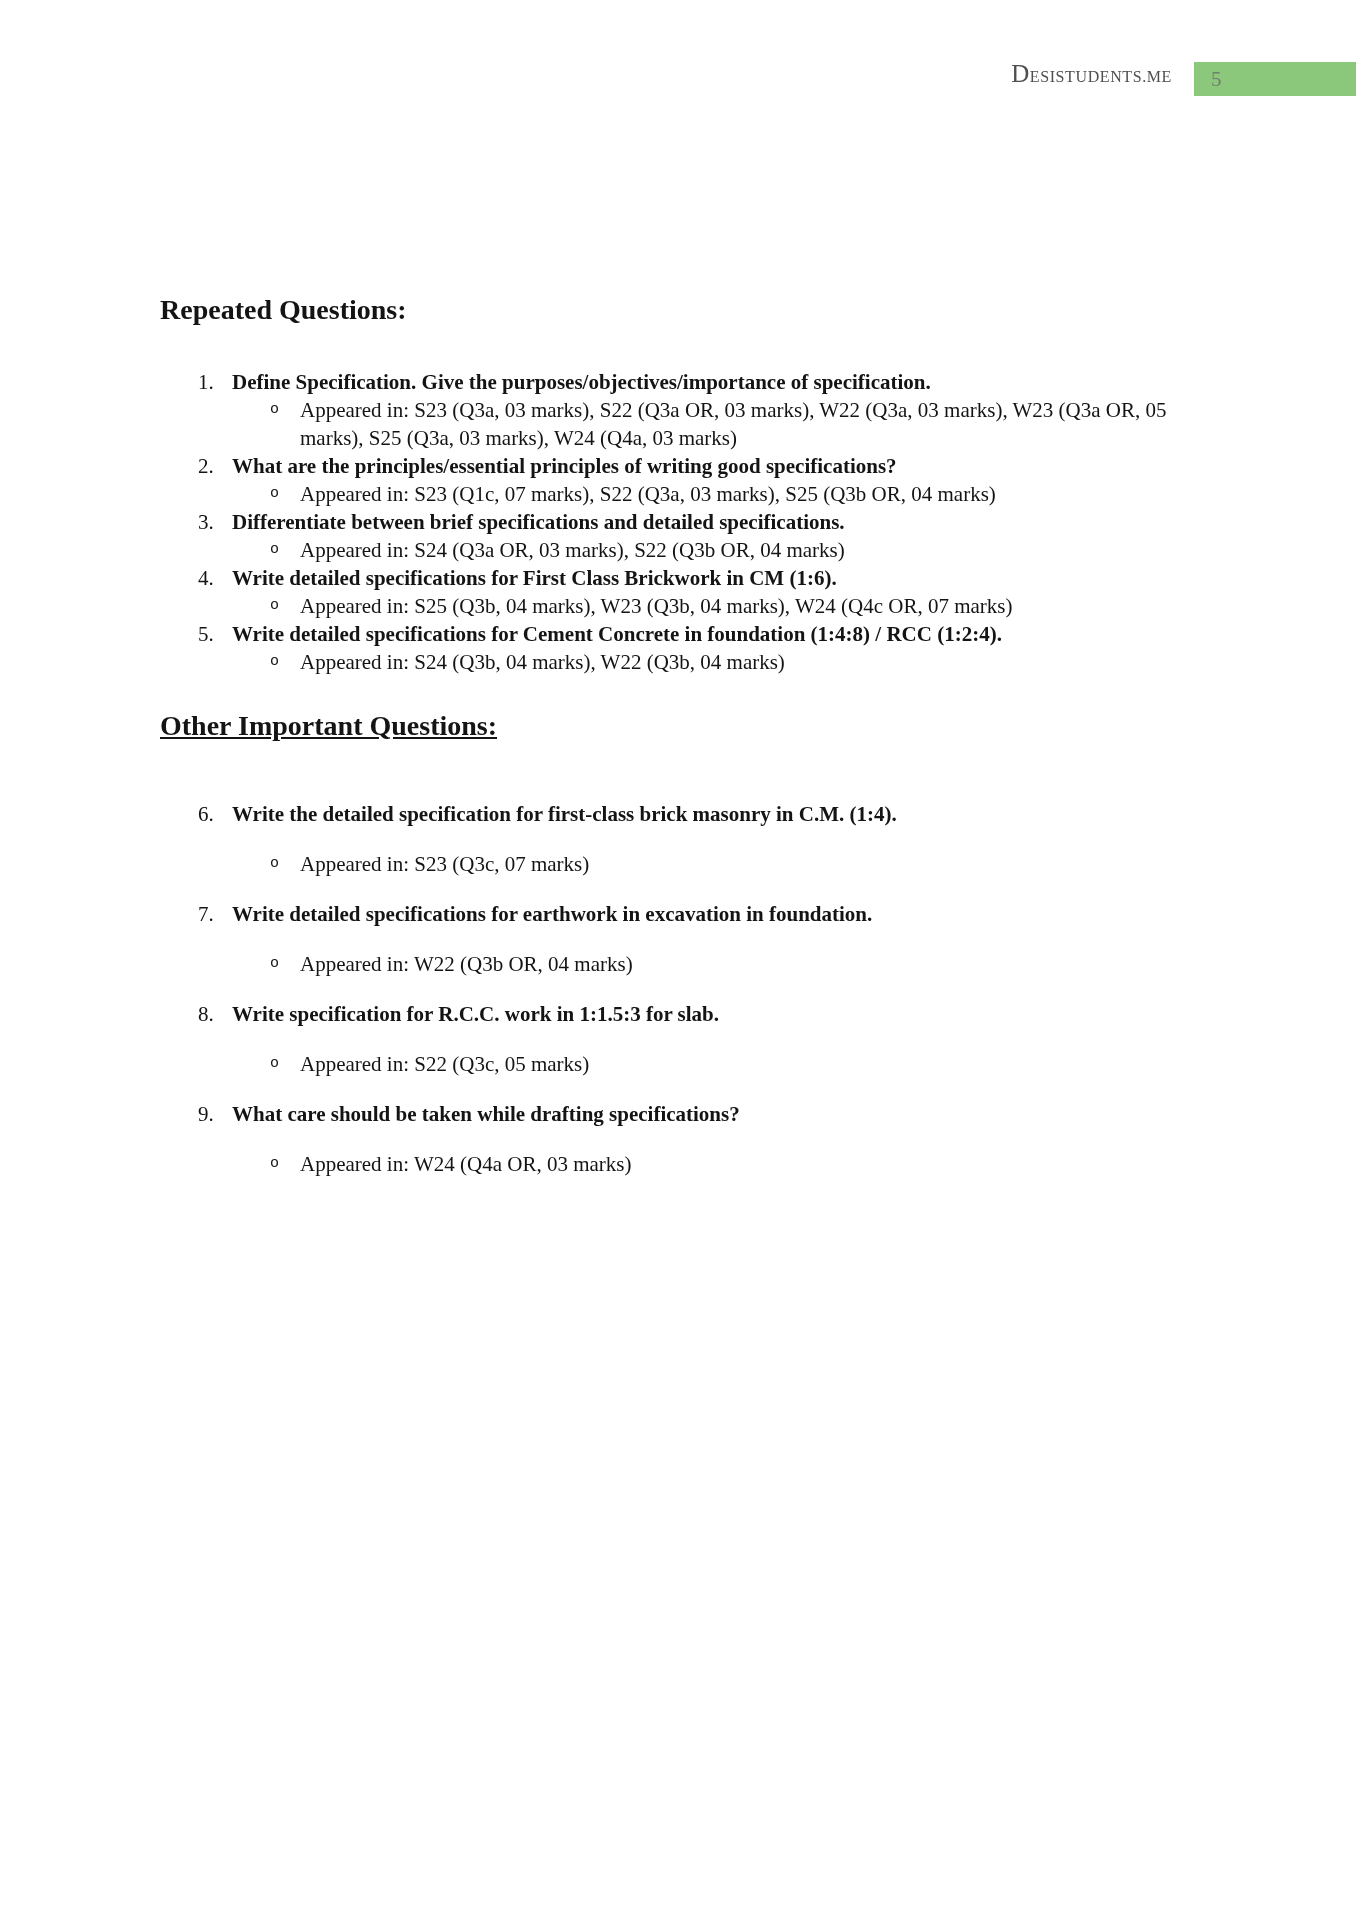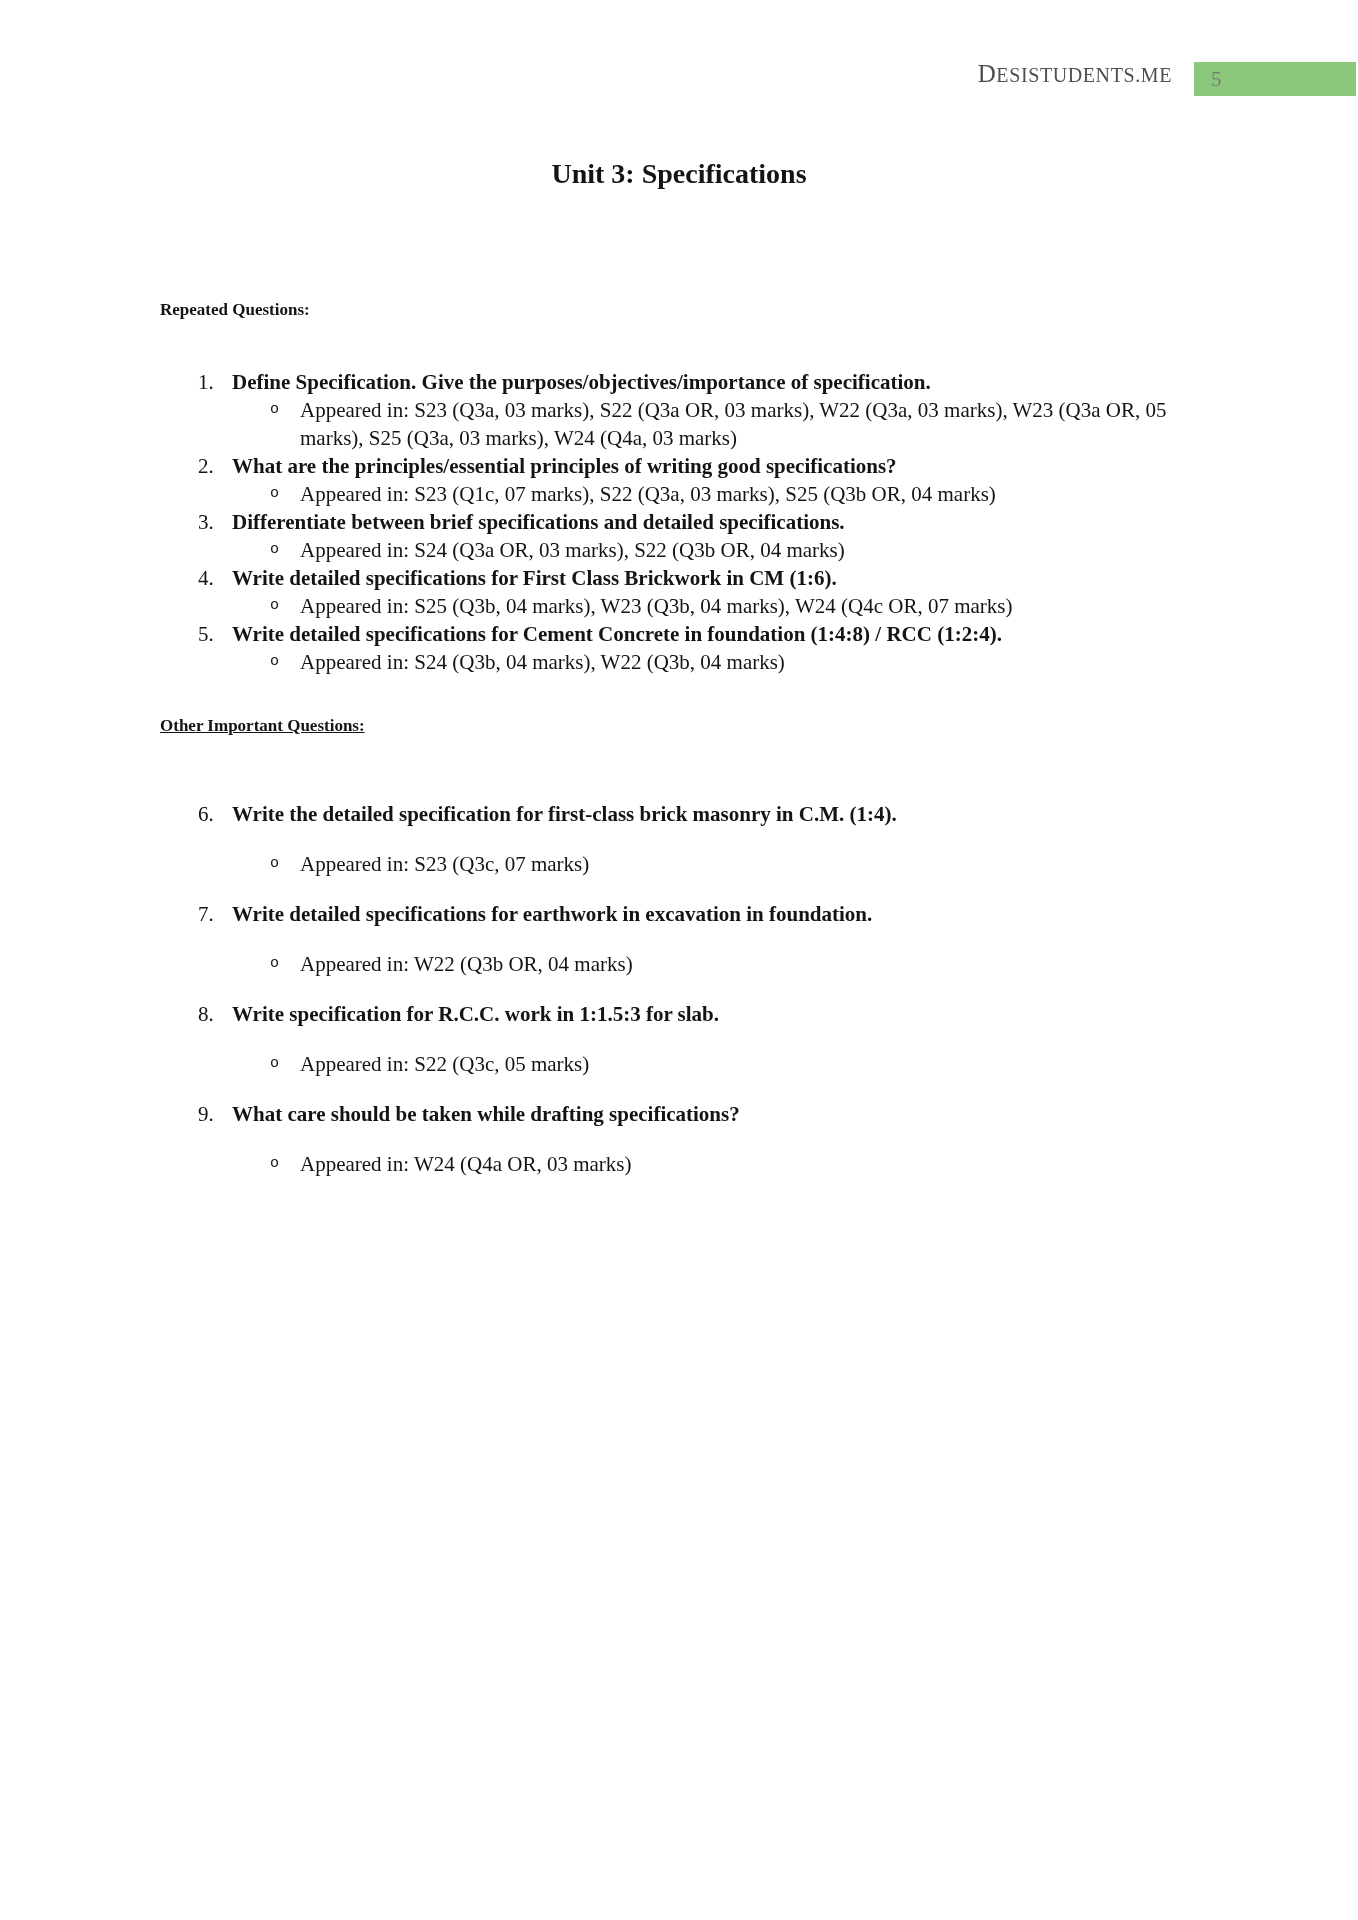--- a/index.html
+++ b/index.html
@@ -12,21 +12,21 @@
     font-family: "Liberation Serif", "DejaVu Serif", serif;
     color: #141414;
     overflow: hidden;
   }
 
   
   .site-header {
     position: absolute;
     top: 57px;
     right: 186px;
-    font-size: 20px;
+    font-size: 16px;
     letter-spacing: 0.6px;
     color: #4f4f4f;
     line-height: 34px;
   }
   .site-header::first-letter { font-size: 25px; }
   .page-number-badge {
     position: absolute;
     top: 62px;
     left: 1194px;
     width: 162px;
@@ -54,21 +54,21 @@
   
   .doc-body {
     position: absolute;
     top: 296px;
     left: 160px;
     width: 1022px;
     font-size: 21px;
     line-height: 28px;
   }
   .section-heading {
-    font-size: 17px;
+    font-size: 28px;
     font-weight: bold;
     margin: 0;
     line-height: 28px;
   }
   .section { margin: 0; }
   .section-items { margin: 0; }
 
   
   #section-0 .section-items { margin-top: 44px; }
 
@@ -112,21 +112,20 @@
 <body>
 
 <div class="page" style="color: rgb(20, 20, 20);">
 
   <div class="site-header" style="color: rgb(79, 79, 79);">DESISTUDENTS.ME</div>
 
   <div class="page-number-badge" style="background: rgb(140, 200, 124); color: rgb(110, 126, 110);">
     <span>5</span>
   </div>
 
-  <h1 class="doc-title">Unit 3: Specifications</h1>
 
   <div class="doc-body">
 
     <div class="section" id="section-0">
       <h2 class="section-heading">Repeated Questions:</h2>
       <div class="section-items">
   <div class="q-row">
     <span class="q-num">1.</span>
     <span class="q-text">Define Specification. Give the purposes/objectives/importance of specification.</span>
   </div>

